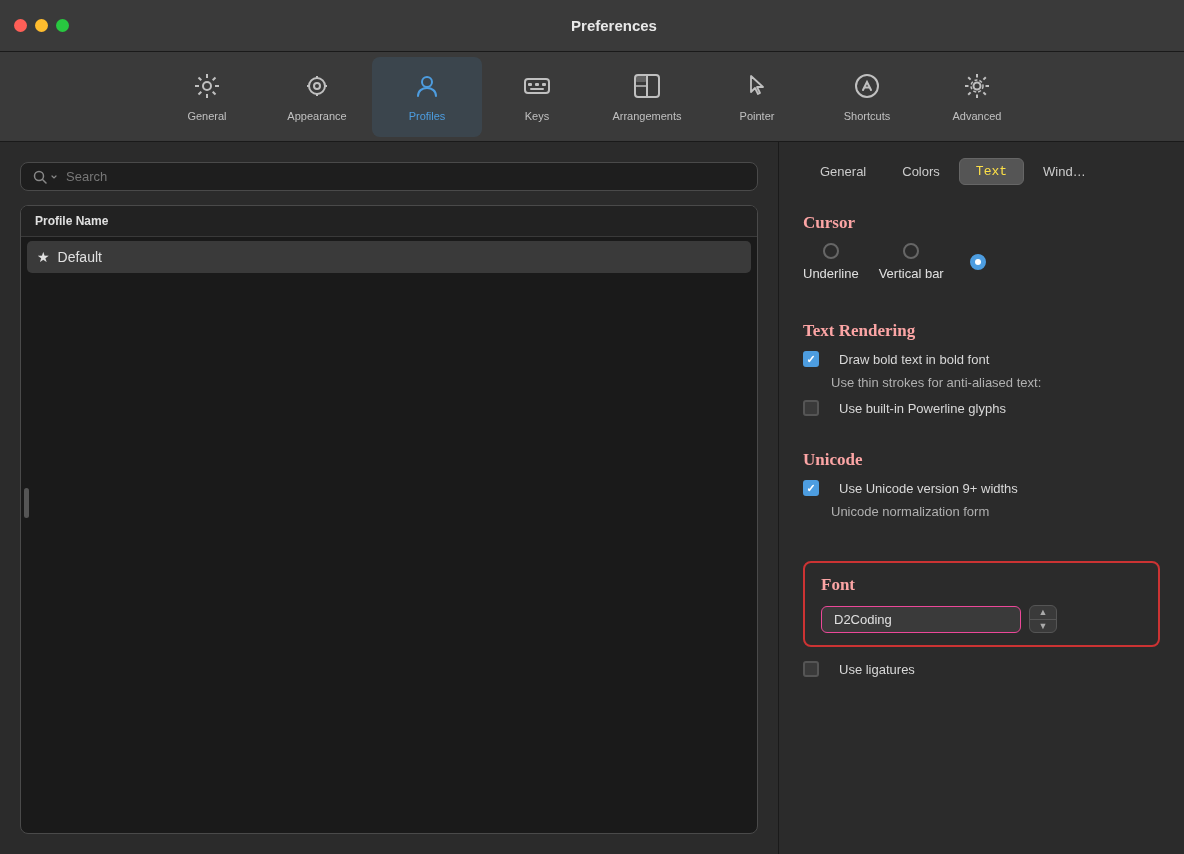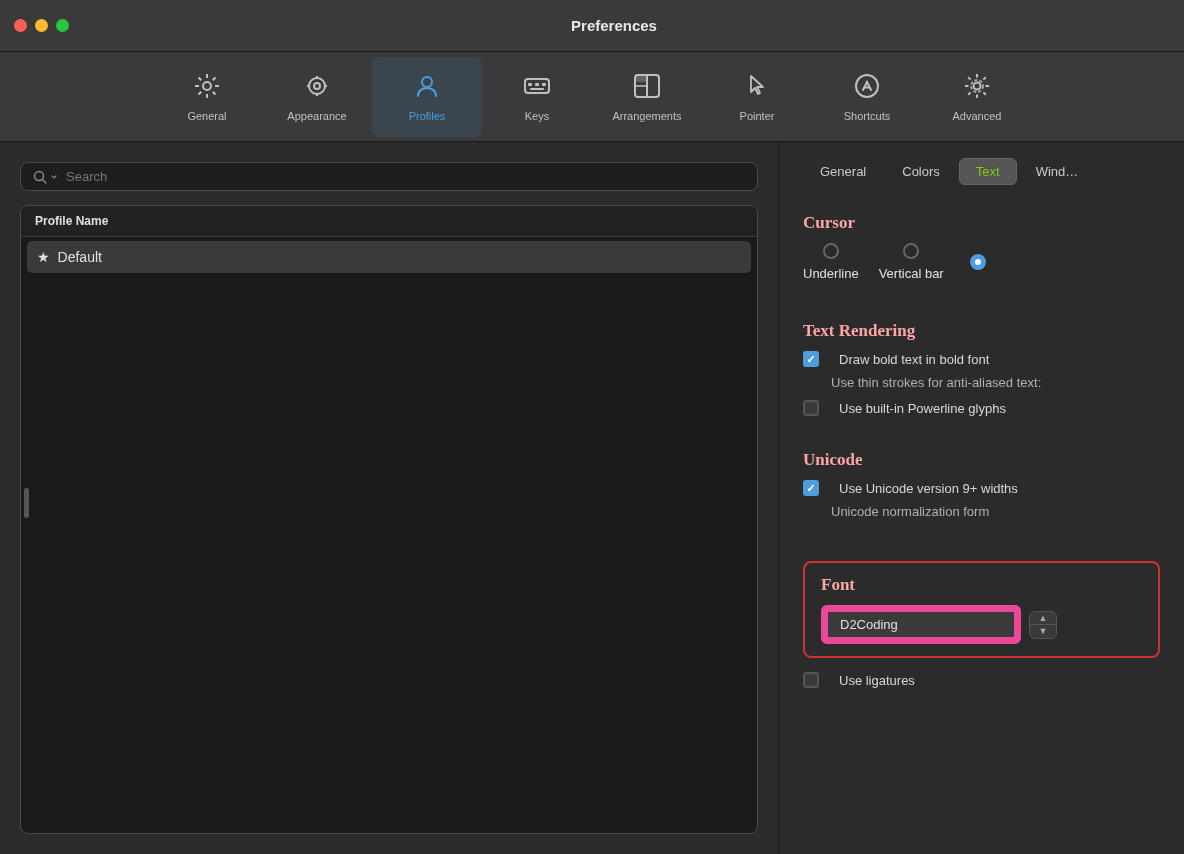--- a/index.html
+++ b/index.html
@@ -187,22 +187,23 @@
       padding: 5px 16px;
       border-radius: 6px;
       font-size: 13px;
       cursor: pointer;
       color: #ccc;
       background: transparent;
       border: 1px solid transparent;
     }
     .subtab.active {
       background: #555;
-      color: #84cc16;
+      color: #fde047;
       border-color: #666;
+      font-family: Liberation Mono, monospace;
     }
 
     
     .section-title {
       font-size: 17px;
       font-weight: 700;
       color: #fca5a5;
       margin-bottom: 10px;
       margin-top: 6px;
       font-family: Liberation Serif, serif;
@@ -302,21 +303,21 @@
       margin-top: 0;
       margin-bottom: 10px;
     }
     .font-selector {
       display: flex;
       align-items: center;
       gap: 8px;
     }
     .font-name-box {
       background: #3a3a3a;
-      border: 7px solid #ec4899;
+      border: 1px solid #ec4899;
       border-radius: 6px;
       padding: 5px 12px;
       font-size: 13px;
       color: #e0e0e0;
       width: 200px;
     }
     .font-stepper {
       background: #3a3a3a;
       border: 1px solid #555;
       border-radius: 6px;

